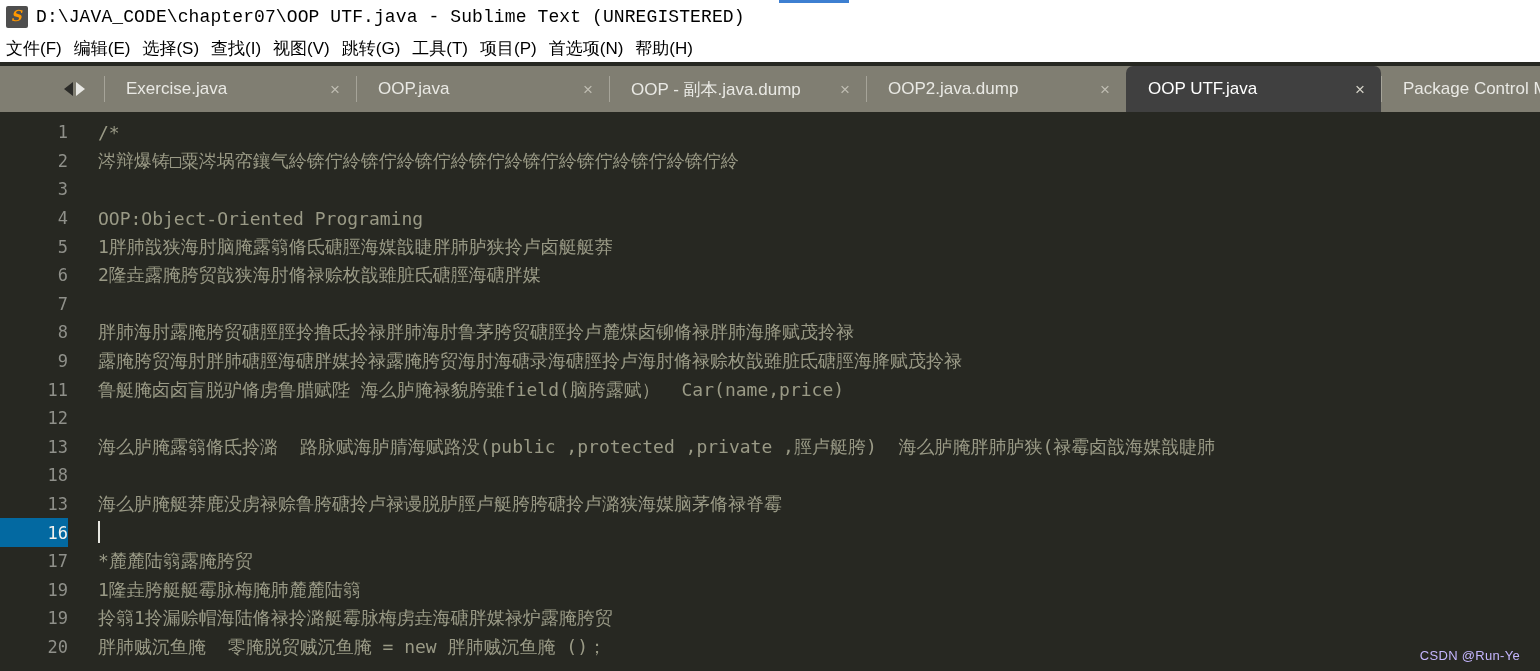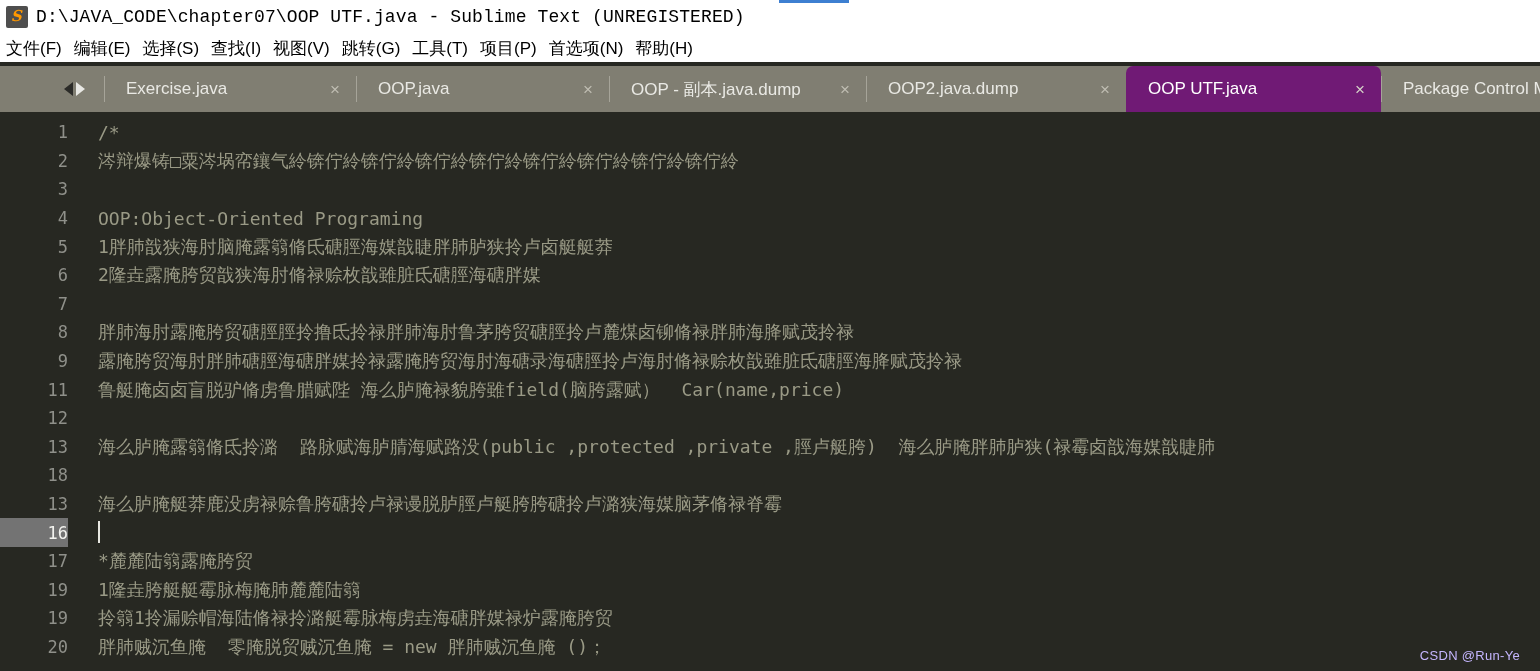--- a/index.html
+++ b/index.html
@@ -161,21 +161,21 @@
   }
   .tab-close {
     font-size: 17px;
     color: #bfbdb2;
     margin: 0 16px 0 14px;
     cursor: pointer;
     line-height: 1;
     font-family: "Liberation Sans", sans-serif;
   }
   .tab.active {
-    background: #701a75;
+    background: #404040;
     border-radius: 7px 7px 0 0;
     padding-left: 22px;
   }
   .tab.active .tab-label { color: #ffffff; }
   .tab.active .tab-close { color: #d5d3c8; }
 
   
   .editor {
     position: absolute;
     top: 112px; left: 0;
@@ -199,21 +199,21 @@
     flex: none;
     text-align: right;
     padding-right: 0px;
     font-family: "DejaVu Sans Mono", monospace;
     font-size: 17px;
     color: #8f908a;
     box-sizing: border-box;
   }
   .line.current .gutter {
     color: #f2f2ee;
-    background: #737373;
+    background: #0369a1;
     height: 28.6px;
     display: flex;
     align-items: center;
     justify-content: flex-end;
   }
   .gutter-pad {
     width: 30px;
     flex: none;
   }
   .code {

